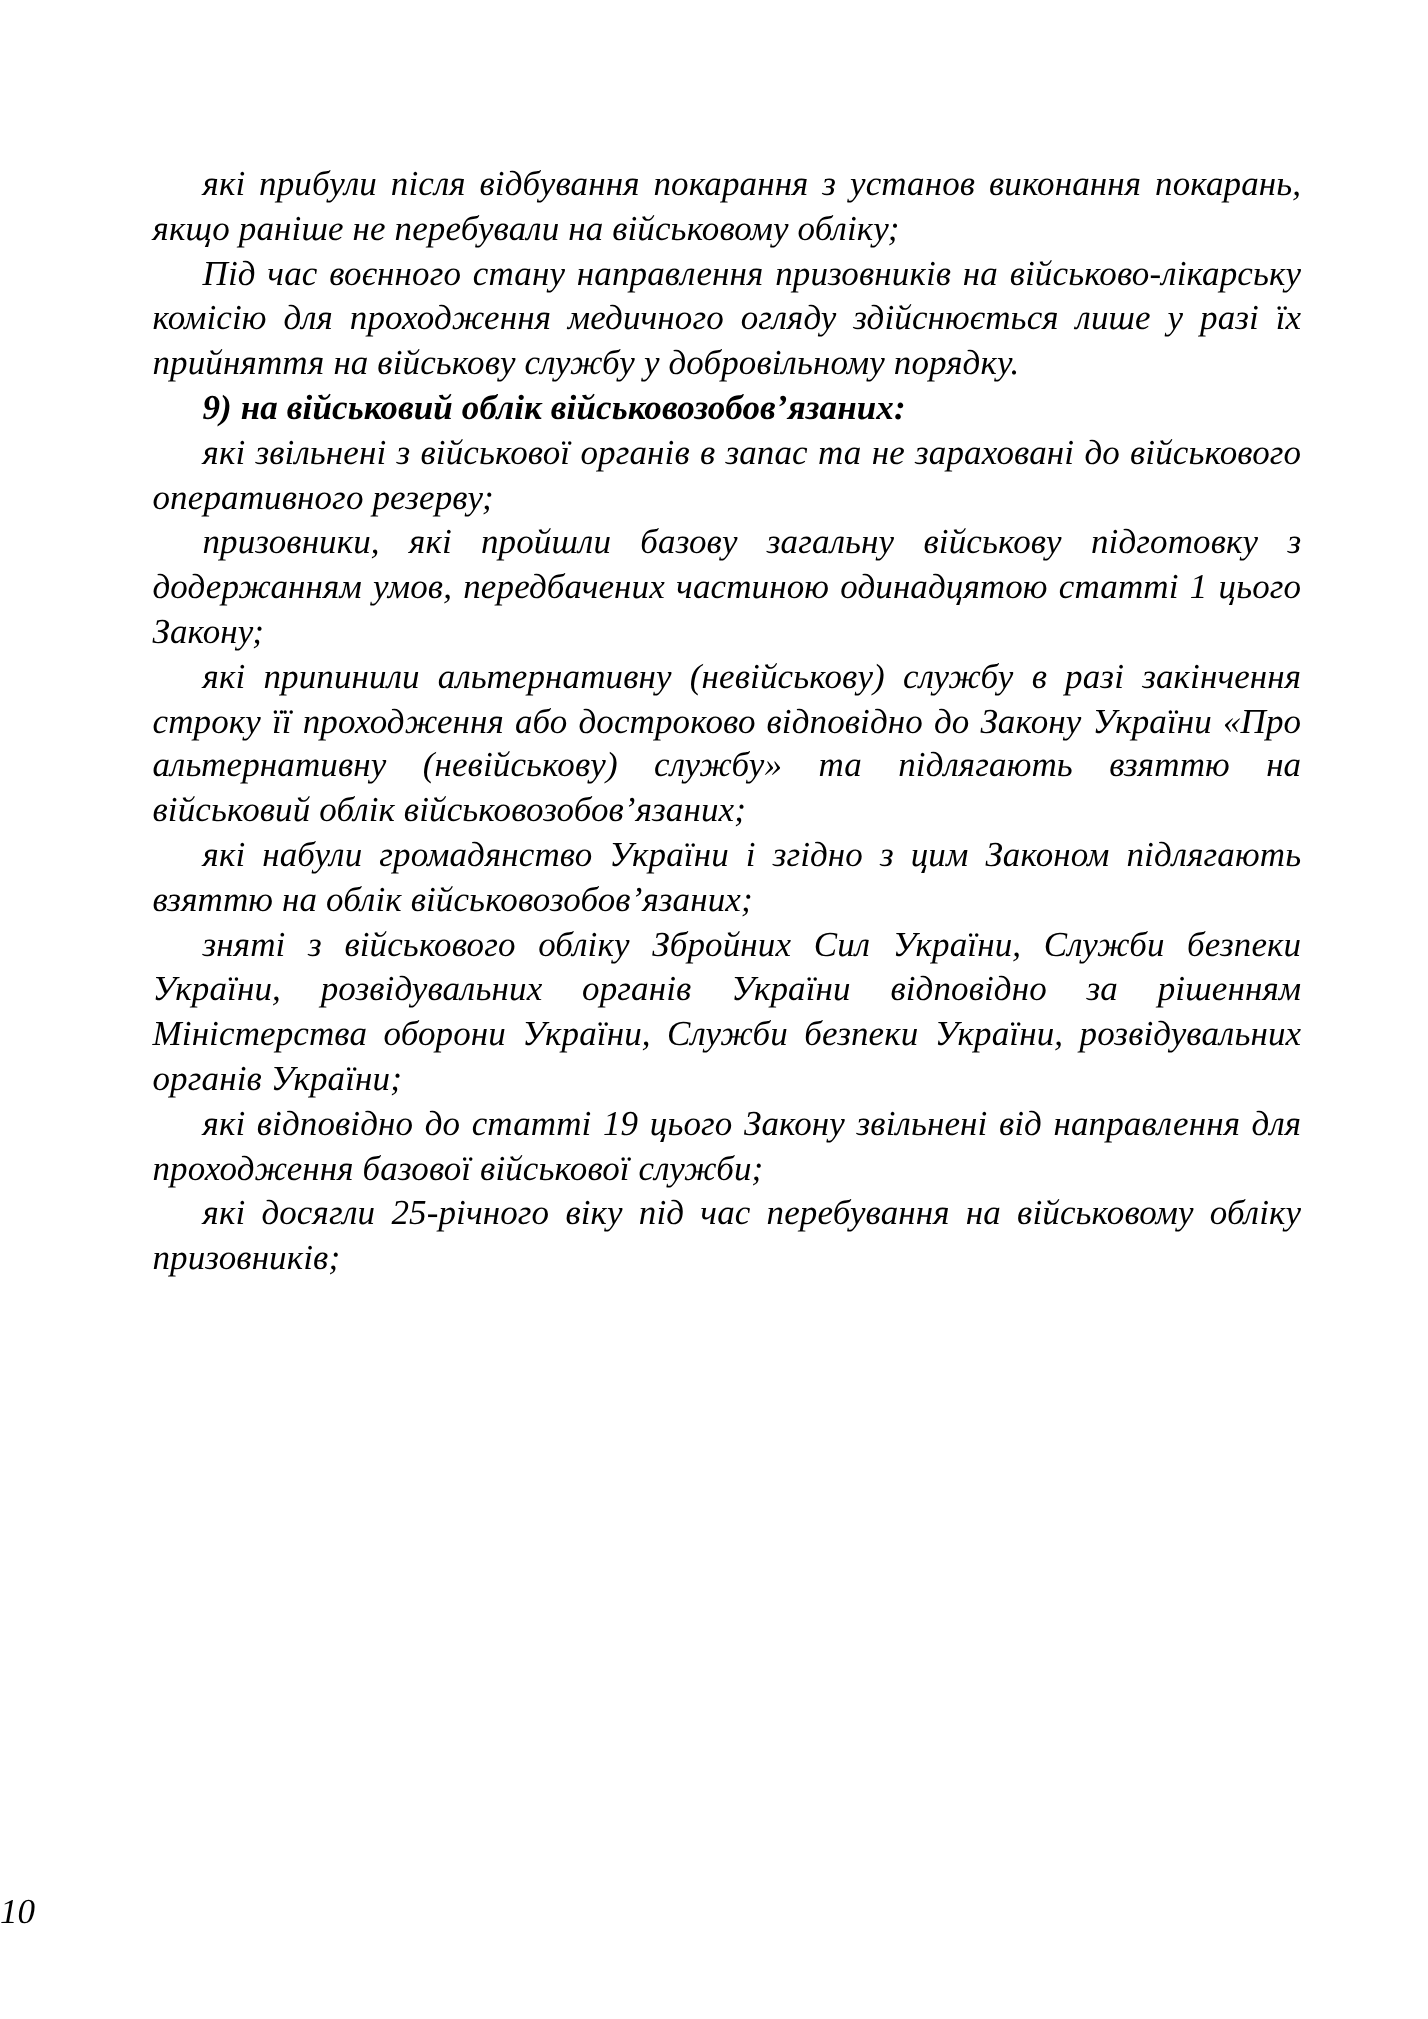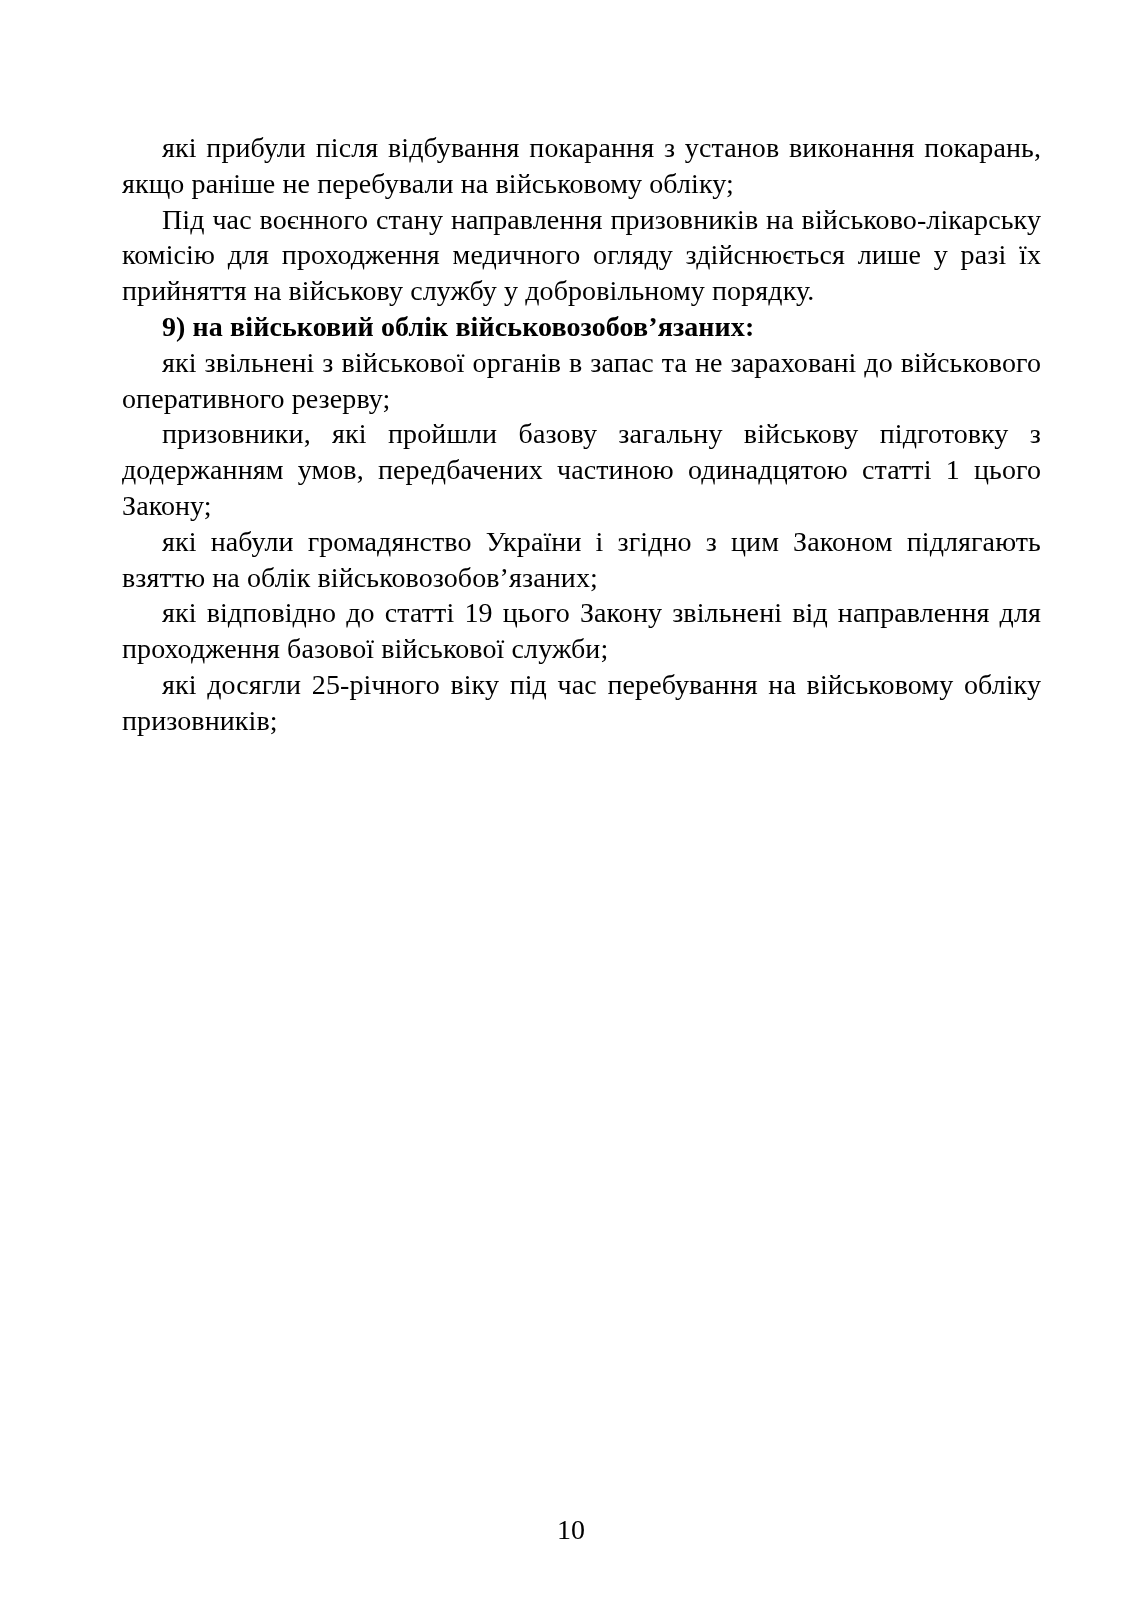--- a/index.html
+++ b/index.html
@@ -15,20 +15,21 @@
     color: #000000;
     overflow: hidden;
   }
   .page {
     position: absolute;
     left: 0;
     top: 0;
     width: 934px;
     height: 1615px;
     background: #ffffff;
+    font-style: italic;
   }
   .text-block {
     position: absolute;
     left: 122px;
     top: 130px;
     width: 919px;
     font-size: 28px;
     line-height: 35.8px;
     text-align: justify;
     letter-spacing: 0.1px;
@@ -40,36 +41,37 @@
     text-align: justify;
   }
   .text-block p.bold {
     font-weight: bold;
   }
   .page-footer {
     position: absolute;
     left: 0;
     top: 1512px;
     width: 1142px;
-    text-align: center;
     font-size: 28px;
     line-height: 36px;
   }
 </style>
 </head>
 <body>
 
 <div class="page">
 
   <div class="text-block">
     <p>які прибули після відбування покарання з установ виконання покарань, якщо раніше не перебували на військовому обліку;</p>
     <p>Під час воєнного стану направлення призовників на військово-лікарську комісію для проходження медичного огляду здійснюється лише у разі їх прийняття на військову службу у добровільному порядку.</p>
     <p class="bold">9) на військовий облік військовозобов’язаних:</p>
     <p>які звільнені з військової органів в запас та не зараховані до військового оперативного резерву;</p>
     <p>призовники, які пройшли базову загальну військову підготовку з додержанням умов, передбачених частиною одинадцятою статті 1 цього Закону;</p>
+    <p>які припинили альтернативну (невійськову) службу в разі закінчення строку її проходження або достроково відповідно до Закону України «Про альтернативну (невійськову) службу» та підлягають взяттю на військовий облік військовозобов’язаних;</p>
     <p>які набули громадянство України і згідно з цим Законом підлягають взяттю на облік військовозобов’язаних;</p>
+    <p>зняті з військового обліку Збройних Сил України, Служби безпеки України, розвідувальних органів України відповідно за рішенням Міністерства оборони України, Служби безпеки України, розвідувальних органів України;</p>
     <p>які відповідно до статті 19 цього Закону звільнені від направлення для проходження базової військової служби;</p>
     <p>які досягли 25-річного віку під час перебування на військовому обліку призовників;</p>
   </div>
 
   <div class="page-footer">10</div>
 
 </div>
 
 </body></html>

